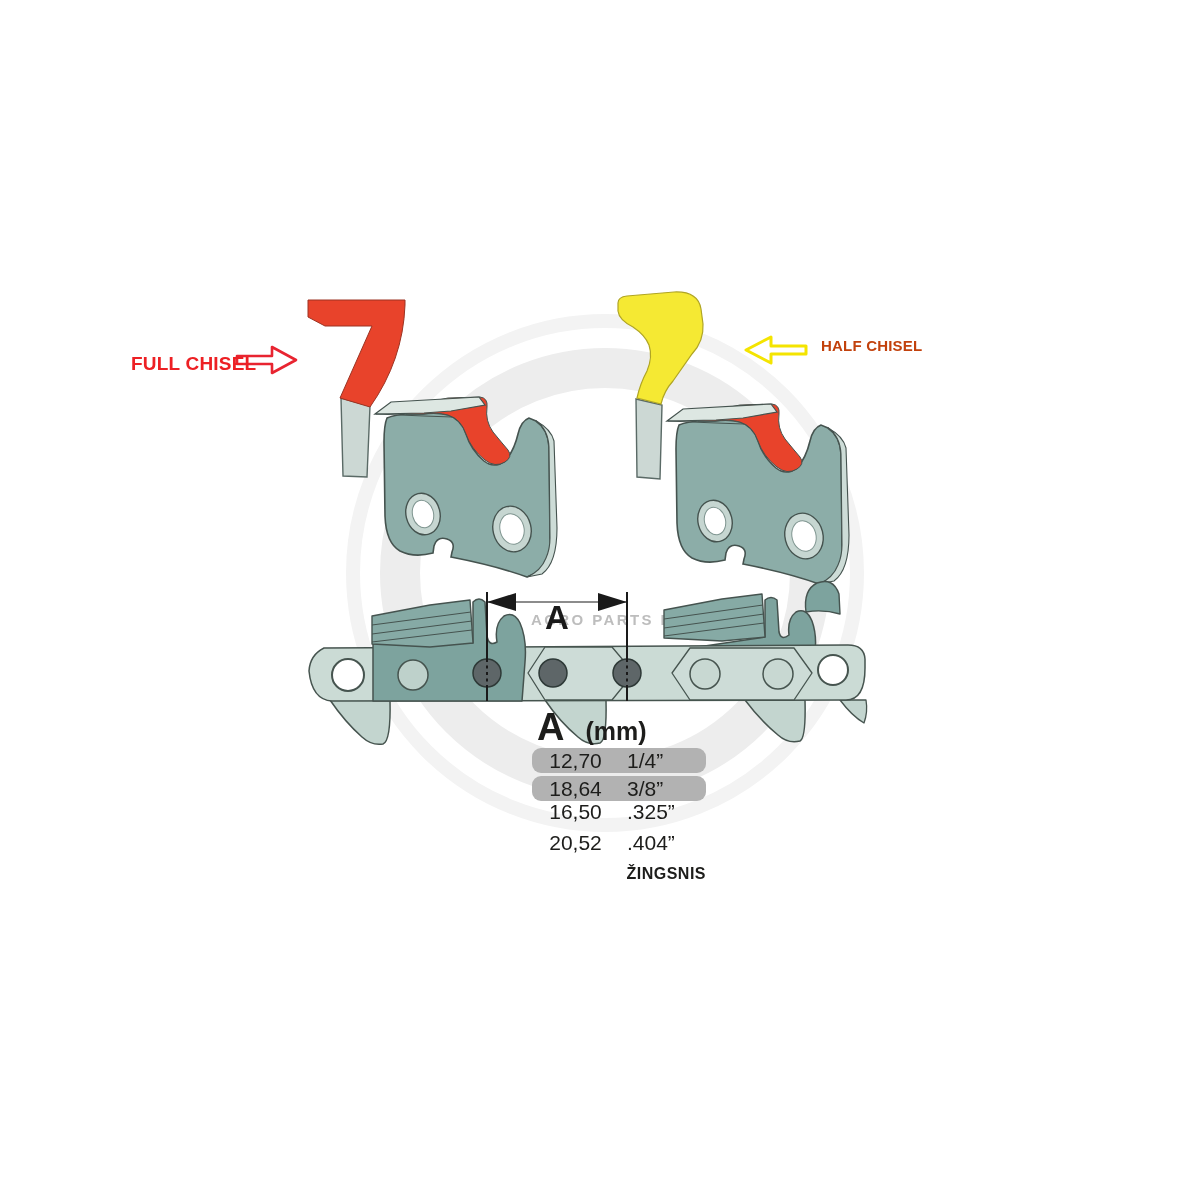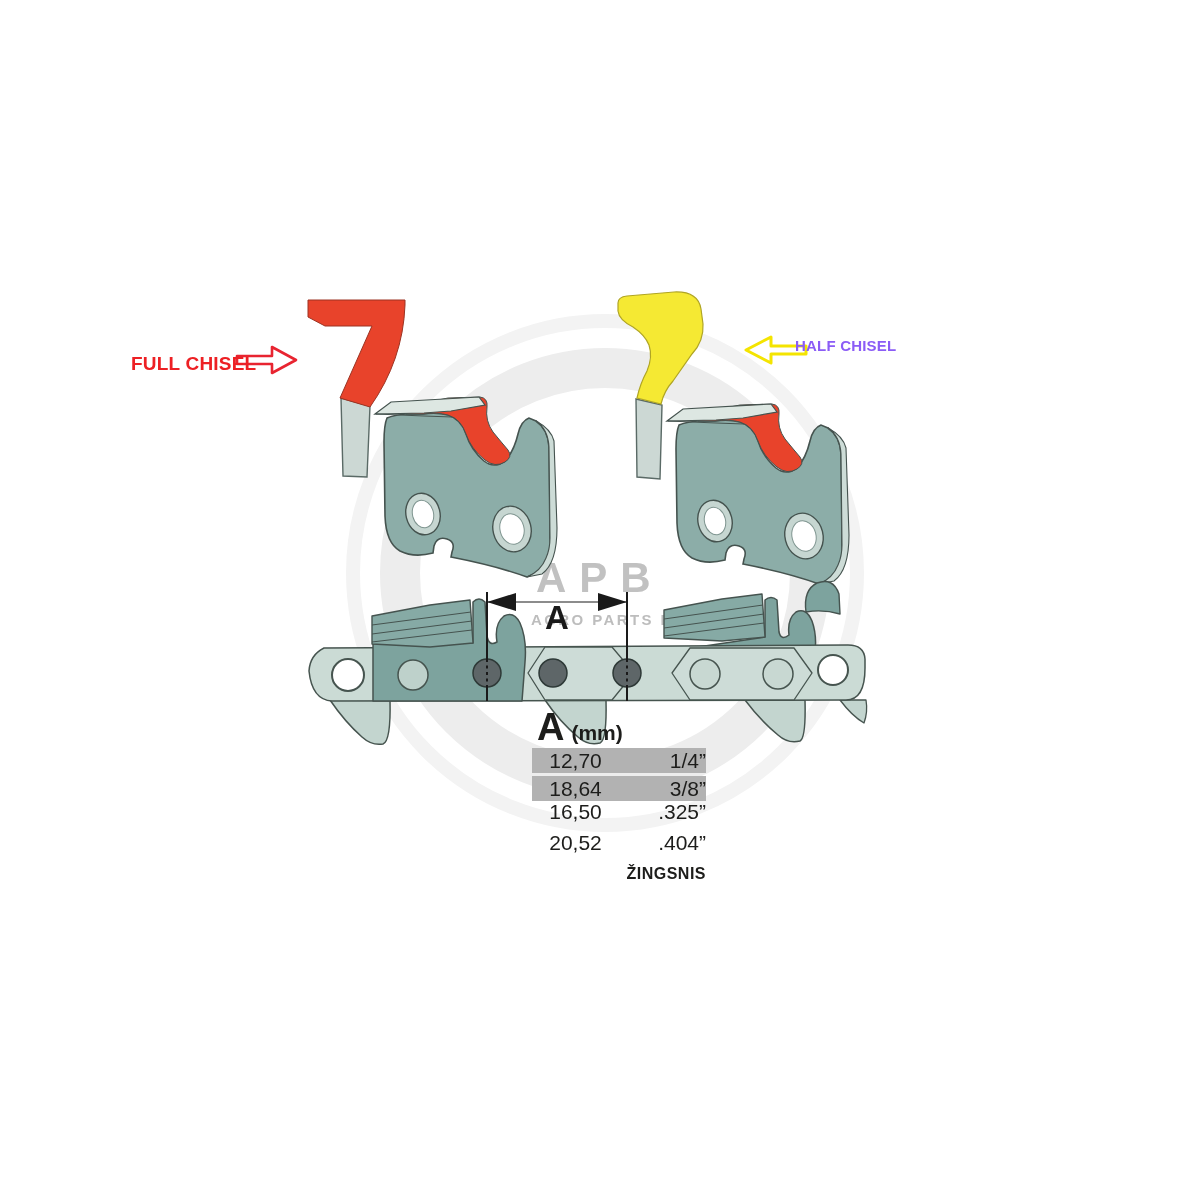--- a/index.html
+++ b/index.html
@@ -7,47 +7,46 @@
           font-family:"Liberation Sans",sans-serif;color:#1d1d1b;}
   .abs{position:absolute;}
   svg.layer{position:absolute;left:0;top:0;width:1188px;height:1188px;}
 
   
   .wm-logo{left:536px;top:554px;font-size:42px;font-weight:700;color:#c1c1c1;letter-spacing:13px;}
   .wm-tag{left:531px;top:611px;font-size:15px;font-weight:700;color:#bdbdbd;letter-spacing:2.4px;}
 
   
   .lbl-full{left:131px;top:353px;font-size:19px;font-weight:700;color:#ed2024;letter-spacing:.2px;}
-  .lbl-half{left:795px;top:337px;font-size:15px;font-weight:700;color:#8b5cf6;letter-spacing:.2px;}
+  .lbl-half{left:821px;top:337px;font-size:15px;font-weight:700;color:#c2410c;letter-spacing:.2px;}
 
   
   .dim-a{left:534px;top:599px;width:46px;text-align:center;font-size:33px;font-weight:600;color:#1a1a1a;}
 
   
   .tbl-header{left:537px;top:706px;display:flex;align-items:baseline;color:#1d1d1b;}
   .tbl-header .sym{font-size:38px;font-weight:600;}
-  .tbl-header .unit{font-size:21px;font-weight:600;margin-left:7px;}
-  .trow{left:532px;width:174px;height:25px;display:flex;align-items:center;font-size:21px;font-weight:500;color:#1d1d1b;}
+  .tbl-header .unit{font-size:25px;font-weight:600;margin-left:21px;}
+  .trow{left:532px;width:174px;height:25px;display:flex;align-items:center;font-size:21px;font-weight:500;color:#1d1d1b;border-radius:9px;}
   .trow.hl{background:#b2b2b2;}
   .trow .mm{width:50%;text-align:center;}
-  .trow .in{width:50%;text-align:right;padding-left:8px;box-sizing:border-box;}
+  .trow .in{width:50%;text-align:left;padding-left:8px;box-sizing:border-box;}
   .r0{top:748px;} .r1{top:799px;} .r2{top:776px;} .r3{top:830px;}
   .tbl-caption{left:532px;top:865px;width:174px;text-align:right;font-size:16px;font-weight:700;letter-spacing:.5px;color:#1d1d1b;}
 </style>
 </head>
 <body>
 
 <div class="canvas">
 
   <svg class="layer" viewBox="0 0 1188 1188">
     <circle cx="605" cy="573" r="252" fill="none" stroke="#f3f3f3" stroke-width="14"></circle>
     <circle cx="605" cy="573" r="205" fill="none" stroke="#ededed" stroke-width="40"></circle>
   </svg>
 
-  <div class="abs wm-logo">APB</div>
   <div class="abs wm-tag">AGRO PARTS BALTIJA</div>
 
   <svg class="layer" viewBox="0 0 1188 1188">
 
     <g>
       <polygon points="341,398 370,406 367,477 343,476" fill="#ccd8d4" stroke="#5a6a66" stroke-width="1.4"></polygon>
       <path d="M308,300 L405,300 L405,305 Q403,360 370,407 L340,398 L372,326 L325,326 L308,317 Z" fill="#e8432b" stroke="#9c3322" stroke-width="1"></path>
     </g>
 
     <g>

